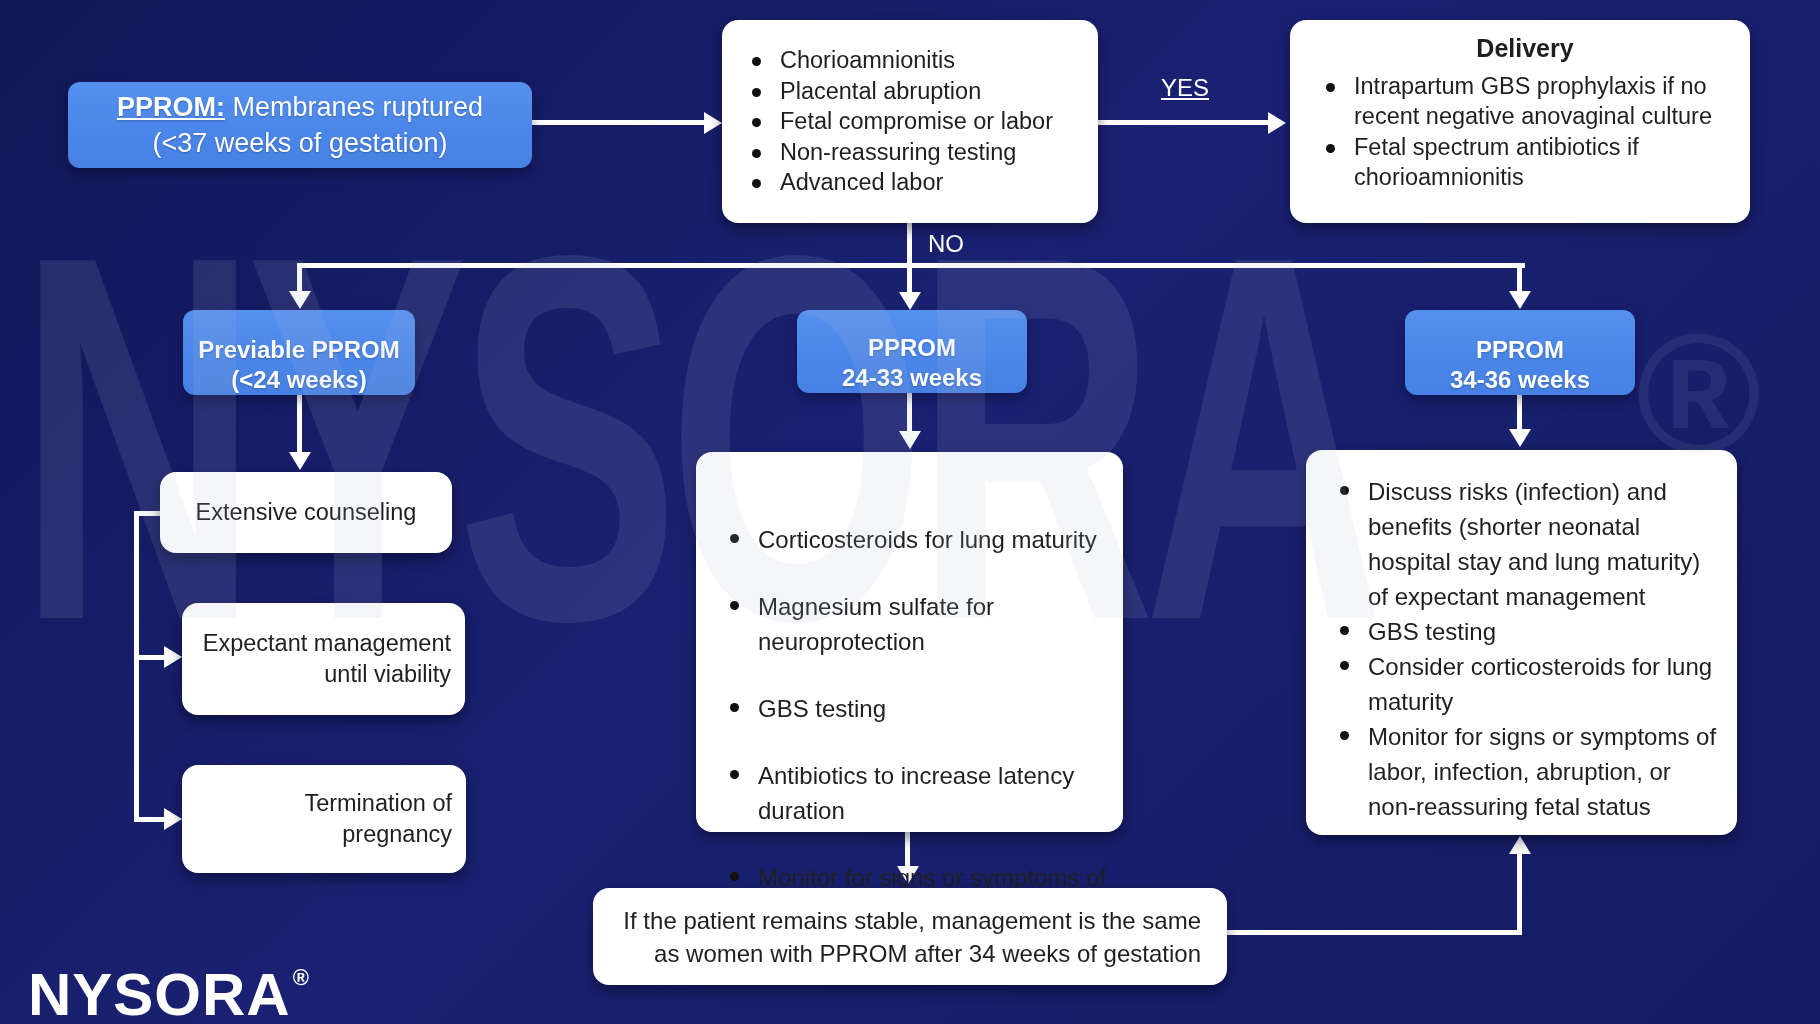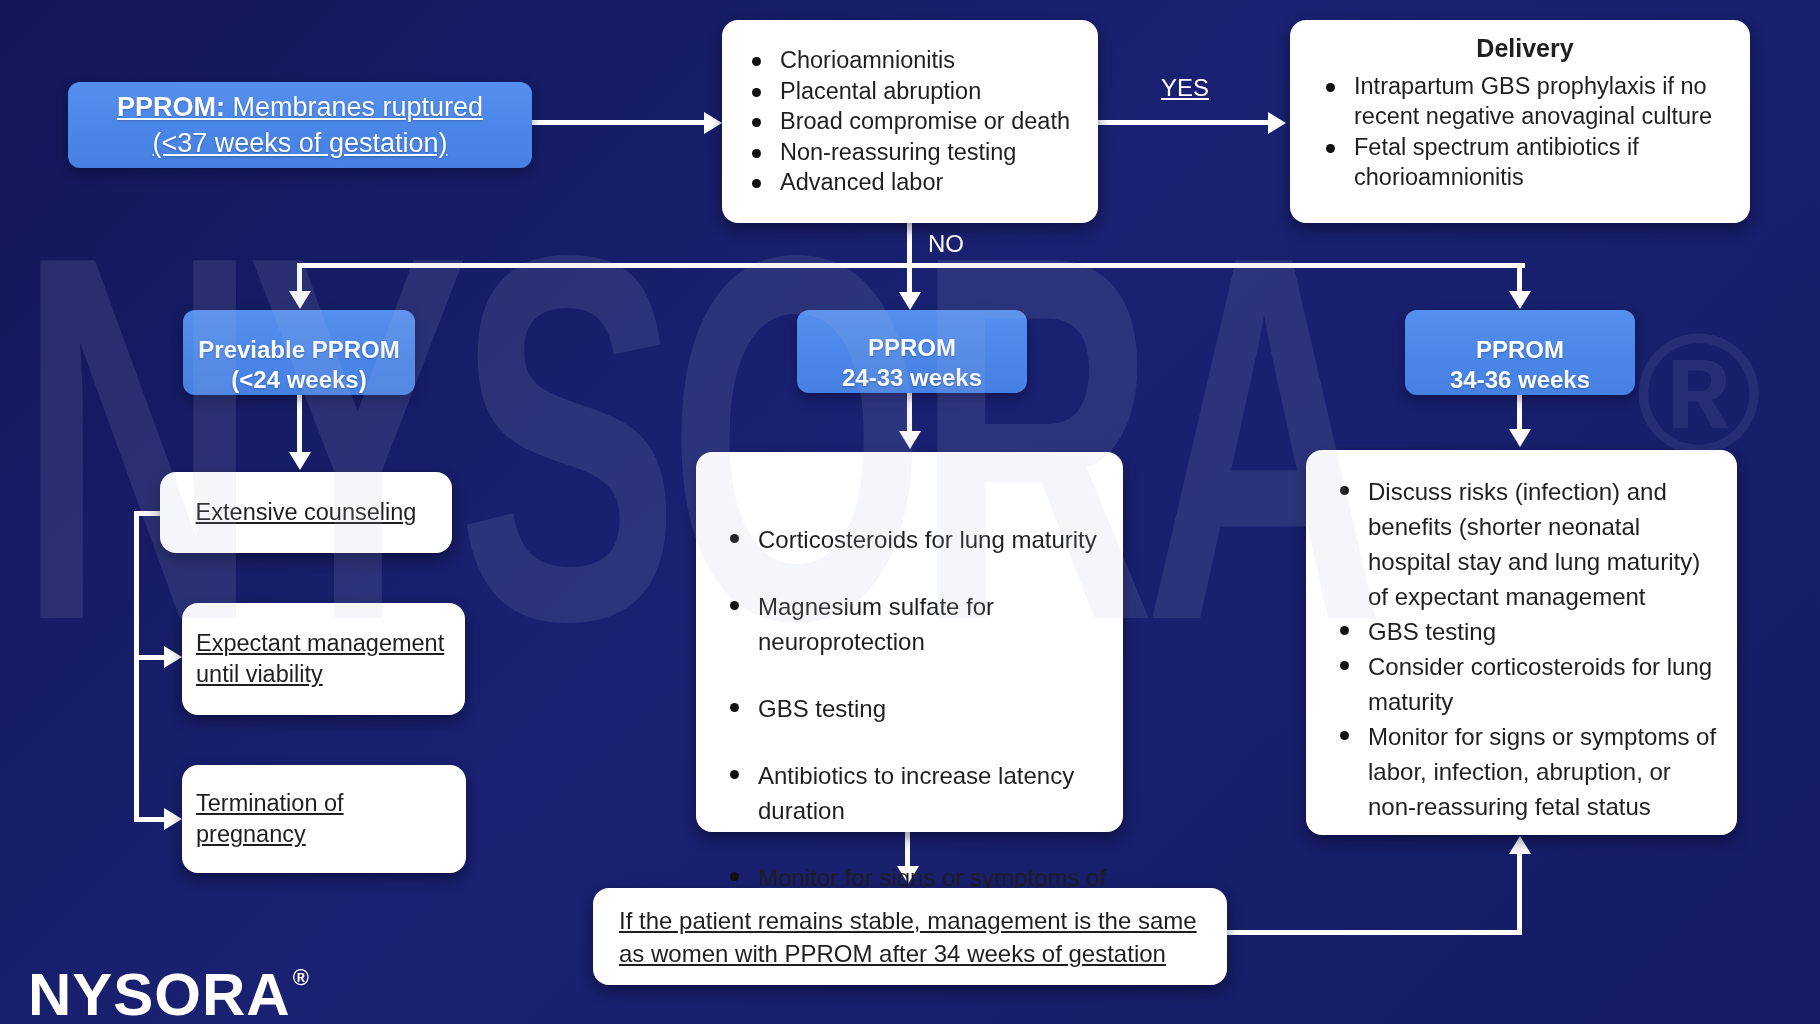--- a/index.html
+++ b/index.html
@@ -25,21 +25,21 @@
     background:linear-gradient(180deg,#5590ee 0%,#4a86e8 60%,#4680e2 100%);
     border-radius:12px;color:#fff;font-weight:bold;text-align:center;
     display:flex;flex-direction:column;justify-content:flex-end;align-items:center;
     box-shadow:0 5px 12px rgba(0,0,20,0.35);
     text-shadow:0 1px 2px rgba(0,0,0,0.25);
   }
   .white{
     background:#ffffff;border-radius:16px;color:#1f1f21;
     box-shadow:0 6px 14px rgba(0,0,15,0.45);
   }
-  .center-text{display:flex;justify-content:center;align-items:center;text-align:left;text-decoration:underline;}
+  .center-text{display:flex;justify-content:center;align-items:center;text-align:right;}
   ul.bullets{list-style:none;margin:0;padding:0;}
   ul.bullets li{position:relative;padding-left:36px;}
   ul.bullets li::before{
     content:"";position:absolute;left:8px;top:12px;width:9px;height:9px;
     border-radius:50%;background:#111;
   }
   
   .hline,.vline{position:absolute;background:#ffffff;z-index:5;}
   .hline{height:5px;}
   .vline{width:5px;}
@@ -83,21 +83,21 @@
     <div>
       <span class="pprom-bold">PPROM:</span><span> Membranes ruptured</span>
     </div>
     <div>(&lt;37 weeks of gestation)</div>
   </div>
 
   <div class="node white" id="indications-box">
     <ul class="bullets">
       <li>Chorioamnionitis</li>
       <li>Placental abruption</li>
-      <li>Broad compromise or death</li>
+      <li>Fetal compromise or labor</li>
       <li>Non-reassuring testing</li>
       <li>Advanced labor</li>
     </ul>
   </div>
 
   <div class="node white" id="delivery-box">
     <div class="box-title">Delivery</div>
     <ul class="bullets">
       <li>Intrapartum GBS prophylaxis if no recent negative anovaginal culture</li>
       <li>Fetal spectrum antibiotics if chorioamnionitis</li>

